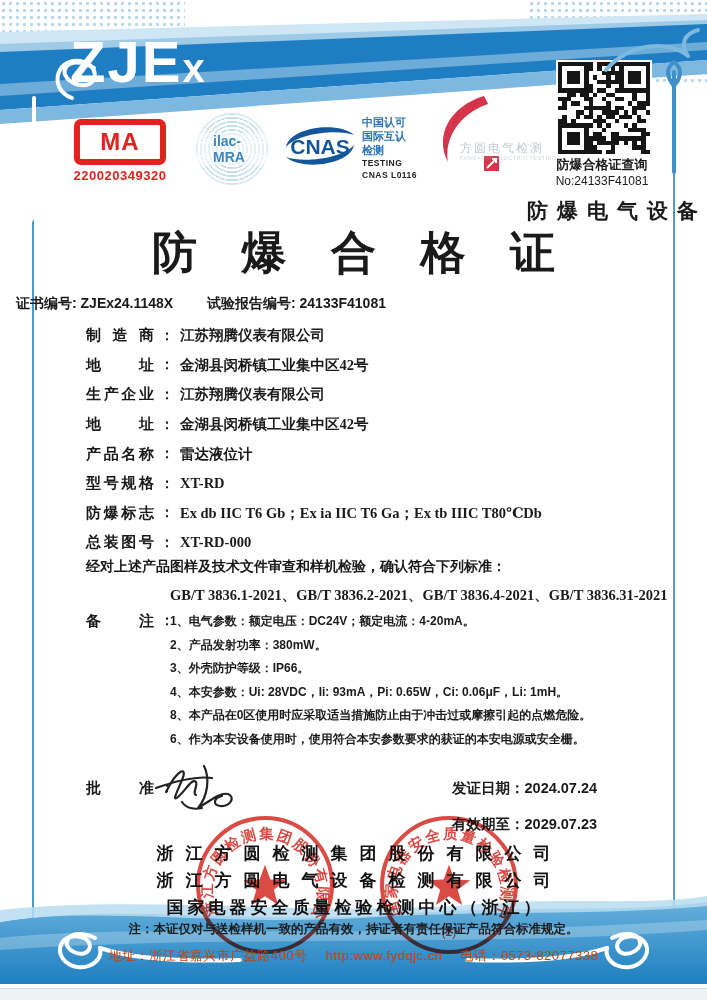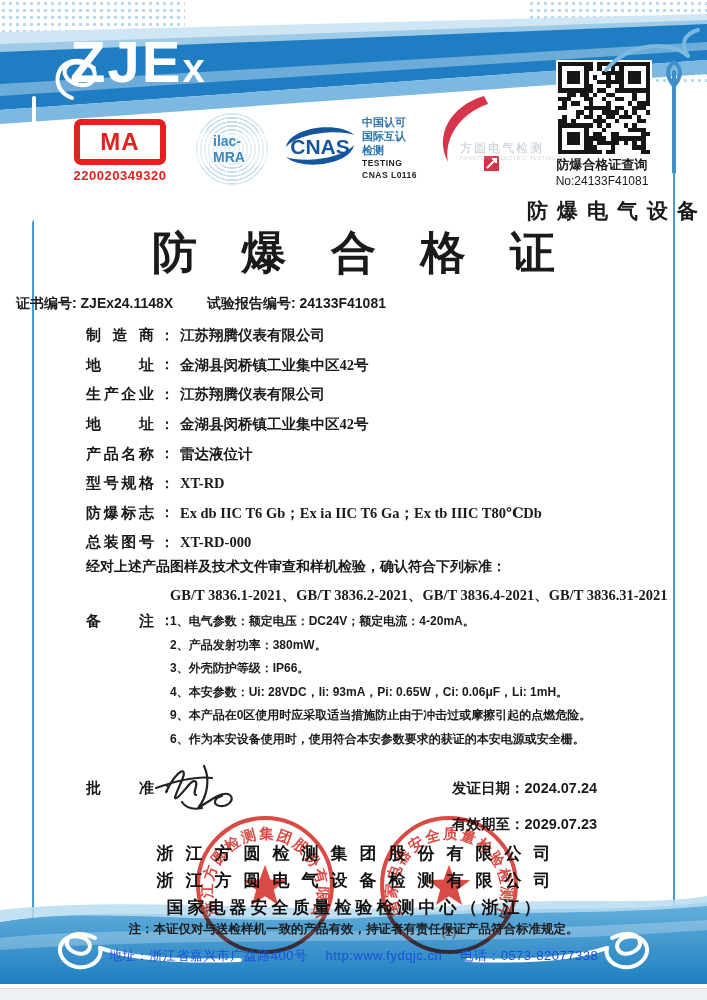--- a/index.html
+++ b/index.html
@@ -85,21 +85,21 @@
           font-size:17px;z-index:5;}
   .iss-1{top:842px;letter-spacing:12px;text-indent:12px;}
   .iss-2{top:869px;letter-spacing:12px;text-indent:12px;}
   .iss-3{top:896px;letter-spacing:4px;text-indent:4px;}
 
   
   .band-bottom{position:absolute;left:0;top:896px;z-index:3;}
   .note{position:absolute;left:0;top:921px;width:100%;text-align:center;font-weight:bold;
         font-size:12.5px;color:#1c1c1c;z-index:5;}
   .address{position:absolute;left:0;top:947px;width:100%;text-align:center;font-size:13px;
-           color:#1d4ed8;z-index:5;letter-spacing:.5px;}
+           color:#c2410c;z-index:5;letter-spacing:.5px;}
   .address .sp{display:inline-block;width:18px;}
   .bottom-edge{position:absolute;left:0;top:988px;width:100%;height:12px;background:#eef1f3;
                border-top:1px solid #d5dade;z-index:6;}
 </style>
 </head>
 <body>
 
 <div class="page">
 
   <div class="halftone ht-left"></div>
@@ -668,21 +668,21 @@
 
   <div class="remarks-label">
     <span class="flabel">备注</span>
     <span class="fcolon">：</span>
   </div>
   <div class="remarks-items">
     <div>1、电气参数：额定电压：DC24V；额定电流：4-20mA。</div>
     <div>2、产品发射功率：380mW。</div>
     <div>3、外壳防护等级：IP66。</div>
     <div>4、本安参数：Ui: 28VDC，Ii: 93mA，Pi: 0.65W，Ci: 0.06μF，Li: 1mH。</div>
-    <div>9、本产品在0区使用时应采取适当措施防止由于冲击过或摩擦引起的点燃危险。</div>
+    <div>8、本产品在0区使用时应采取适当措施防止由于冲击过或摩擦引起的点燃危险。</div>
     <div>6、作为本安设备使用时，使用符合本安参数要求的获证的本安电源或安全栅。</div>
   </div>
 
   <div class="approval">
     <span class="flabel">批准</span>
     <span class="fcolon">：</span>
   </div>
   <svg class="signature" width="115" height="62" viewBox="0 0 115 62">
     <g stroke="#222" stroke-width="2.2" fill="none" stroke-linecap="round">
       <path d="M16,36 C28,12 38,10 32,24 C26,38 22,46 28,41 C36,34 42,22 46,26 C48,29 42,38 46,39"></path>

